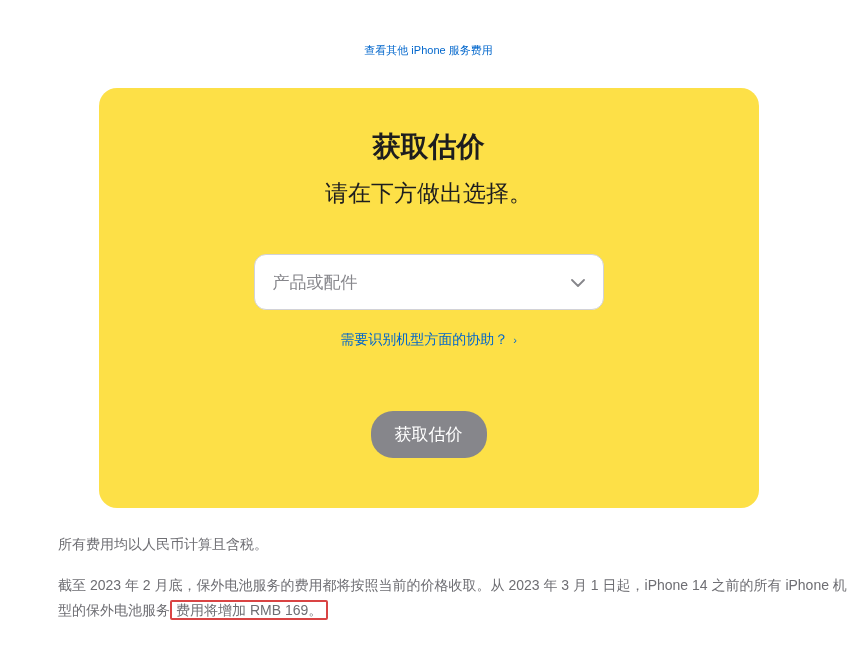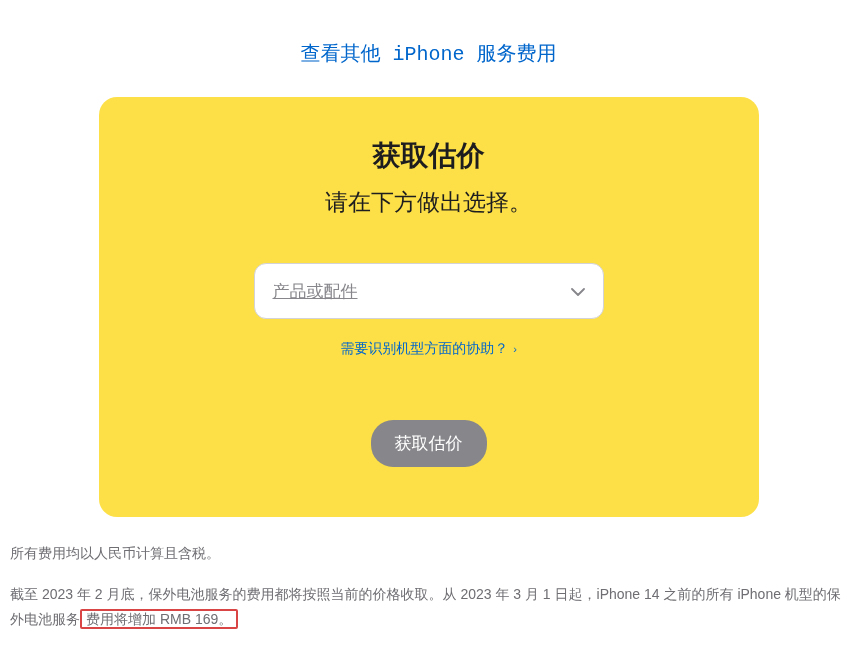--- a/index.html
+++ b/index.html
@@ -15,23 +15,22 @@
       color: #1d1d1f;
     }
     .top-link {
       text-align: center;
       margin-top: 40px;
       margin-bottom: 30px;
     }
     .top-link a {
       color: #0066cc;
       text-decoration: none;
-      font-size: 20px;
+      font-size: 11px;
       cursor: pointer;
-      font-family: Liberation Mono, monospace;
     }
     .card {
       width: 660px;
       margin: 0 auto;
       background: #fde047;
       border-radius: 18px;
       padding: 40px 50px 50px 50px;
     }
     .card-title {
       text-align: center;
@@ -57,21 +56,20 @@
       background: #ffffff;
       border: 1px solid #d2d2d7;
       border-radius: 12px;
       padding: 0 18px;
       display: flex;
       align-items: center;
       justify-content: space-between;
       cursor: pointer;
       font-size: 17px;
       color: #86868b;
-      text-decoration: underline;
     }
     .chevron {
       color: #86868b;
     }
     .help-link {
       text-align: center;
       margin-top: 18px;
       margin-bottom: 62px;
     }
     .help-link a {
@@ -98,20 +96,21 @@
       min-width: 100px;
     }
     .footer-text {
       margin: 24px 10px 0 10px;
       font-size: 14px;
       color: #6e6e73;
       line-height: 1.8;
     }
     .footer-text p {
       margin-bottom: 16px;
+      margin-left: 48px;
     }
     .highlight-box {
       border: 2px solid #d94444;
       padding: 0 4px;
       display: inline;
       border-radius: 2px;
     }
   </style>
 </head>
 <body>

